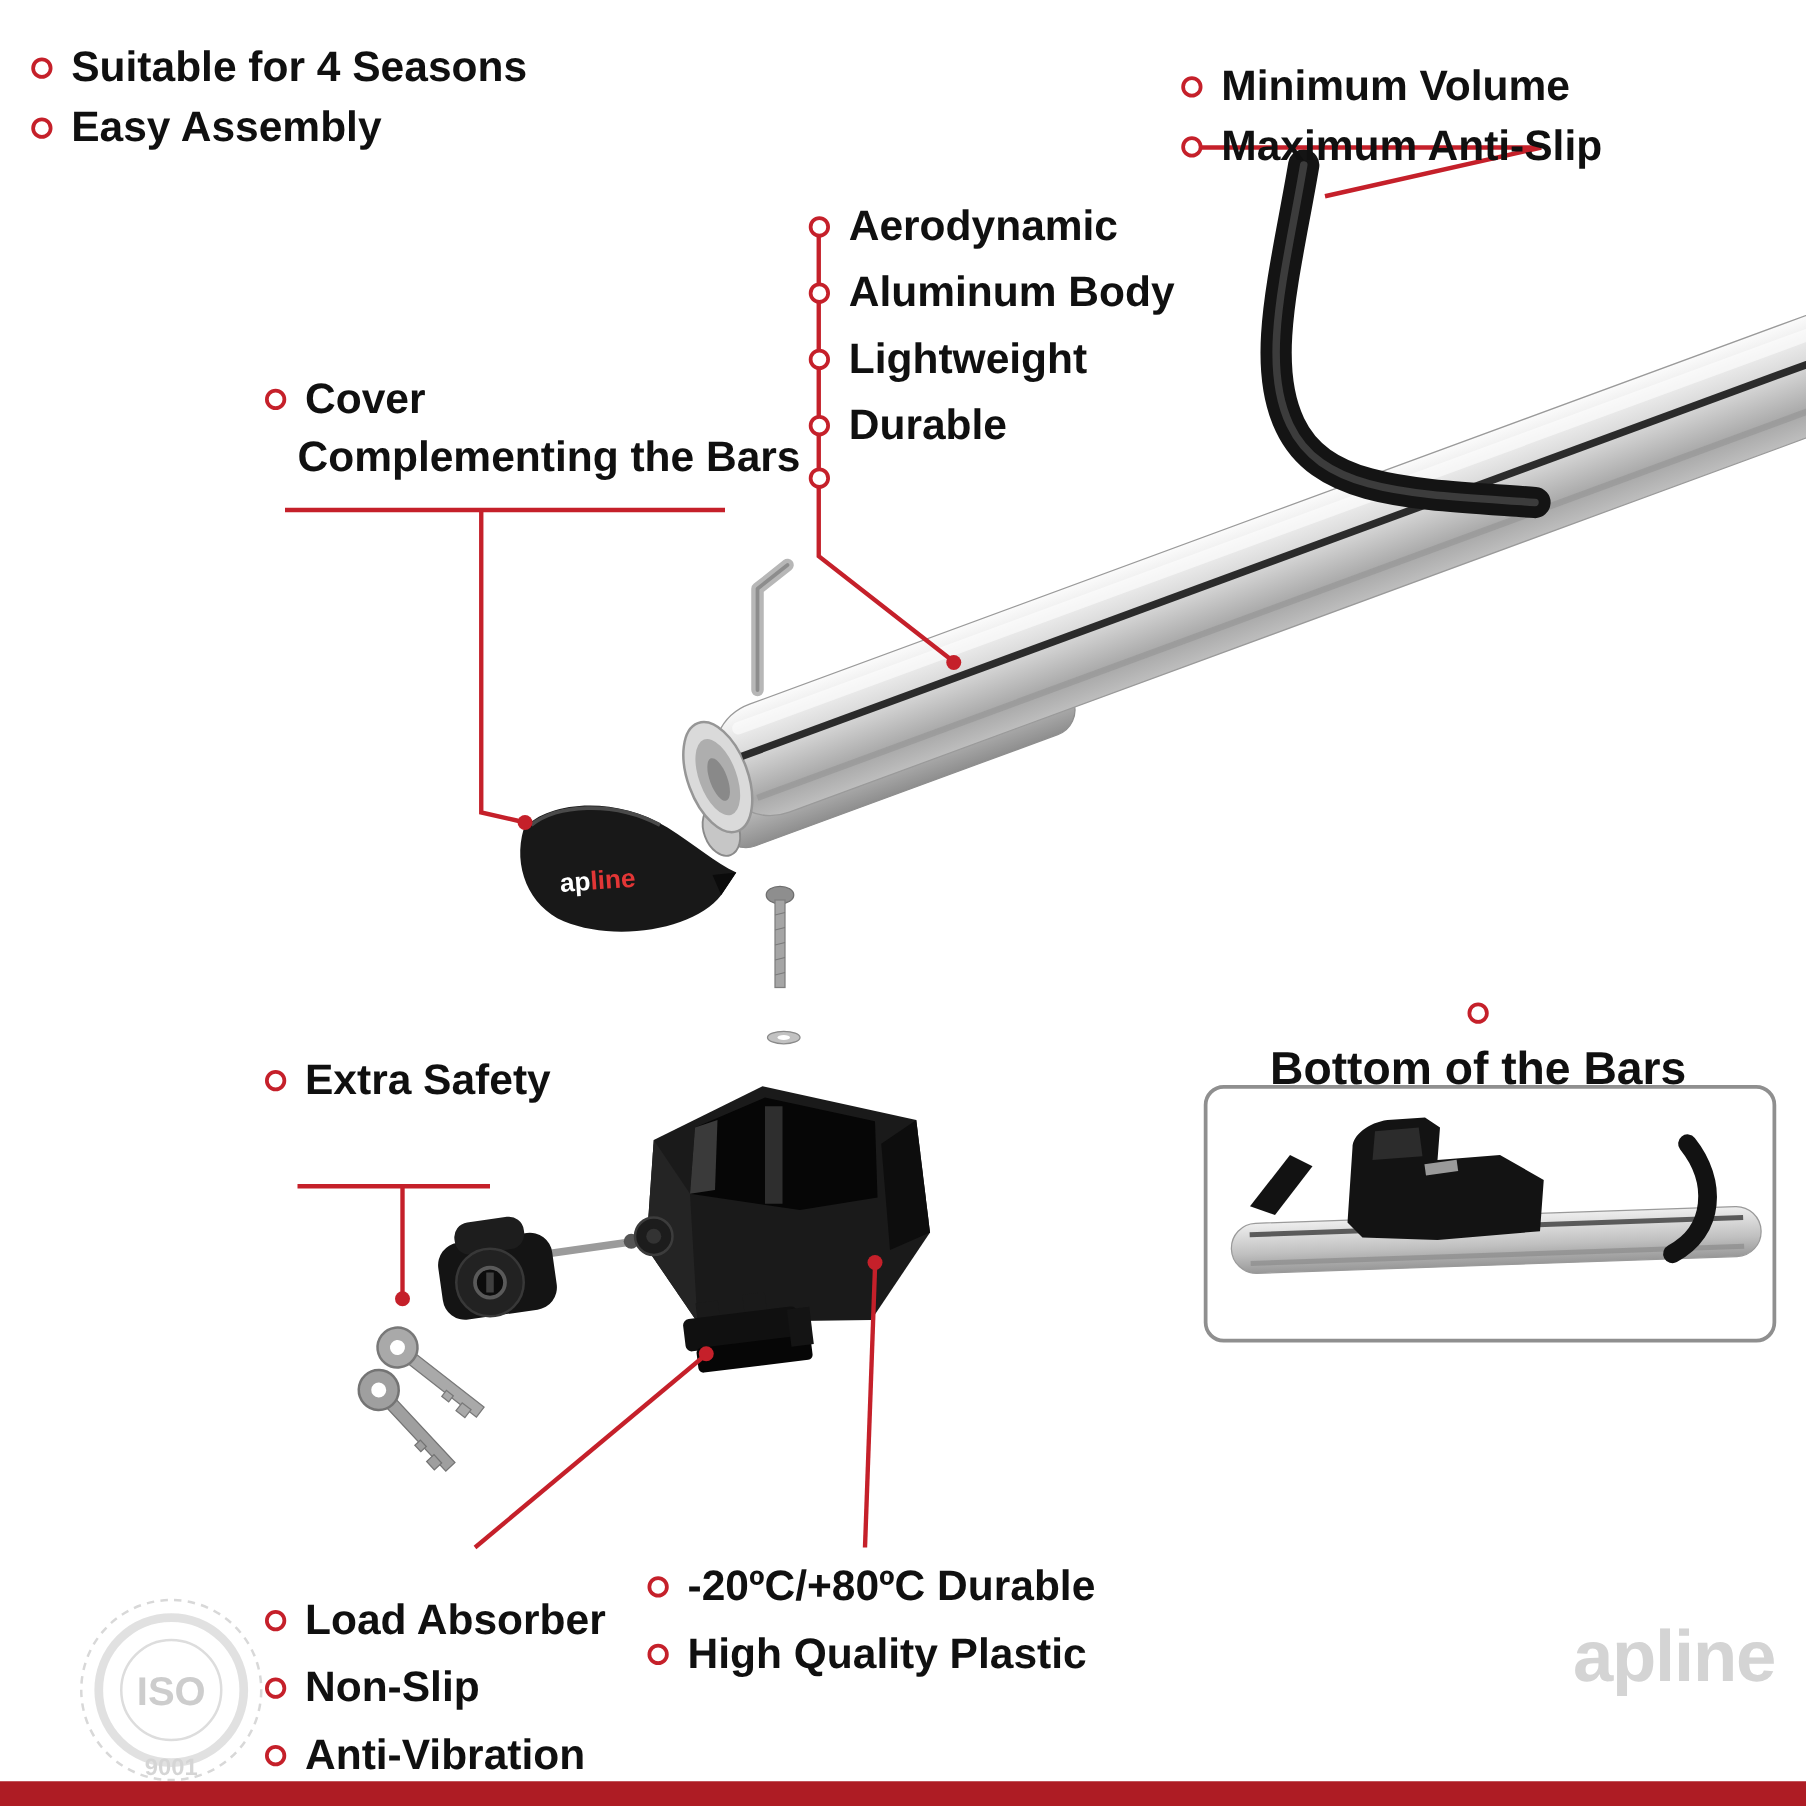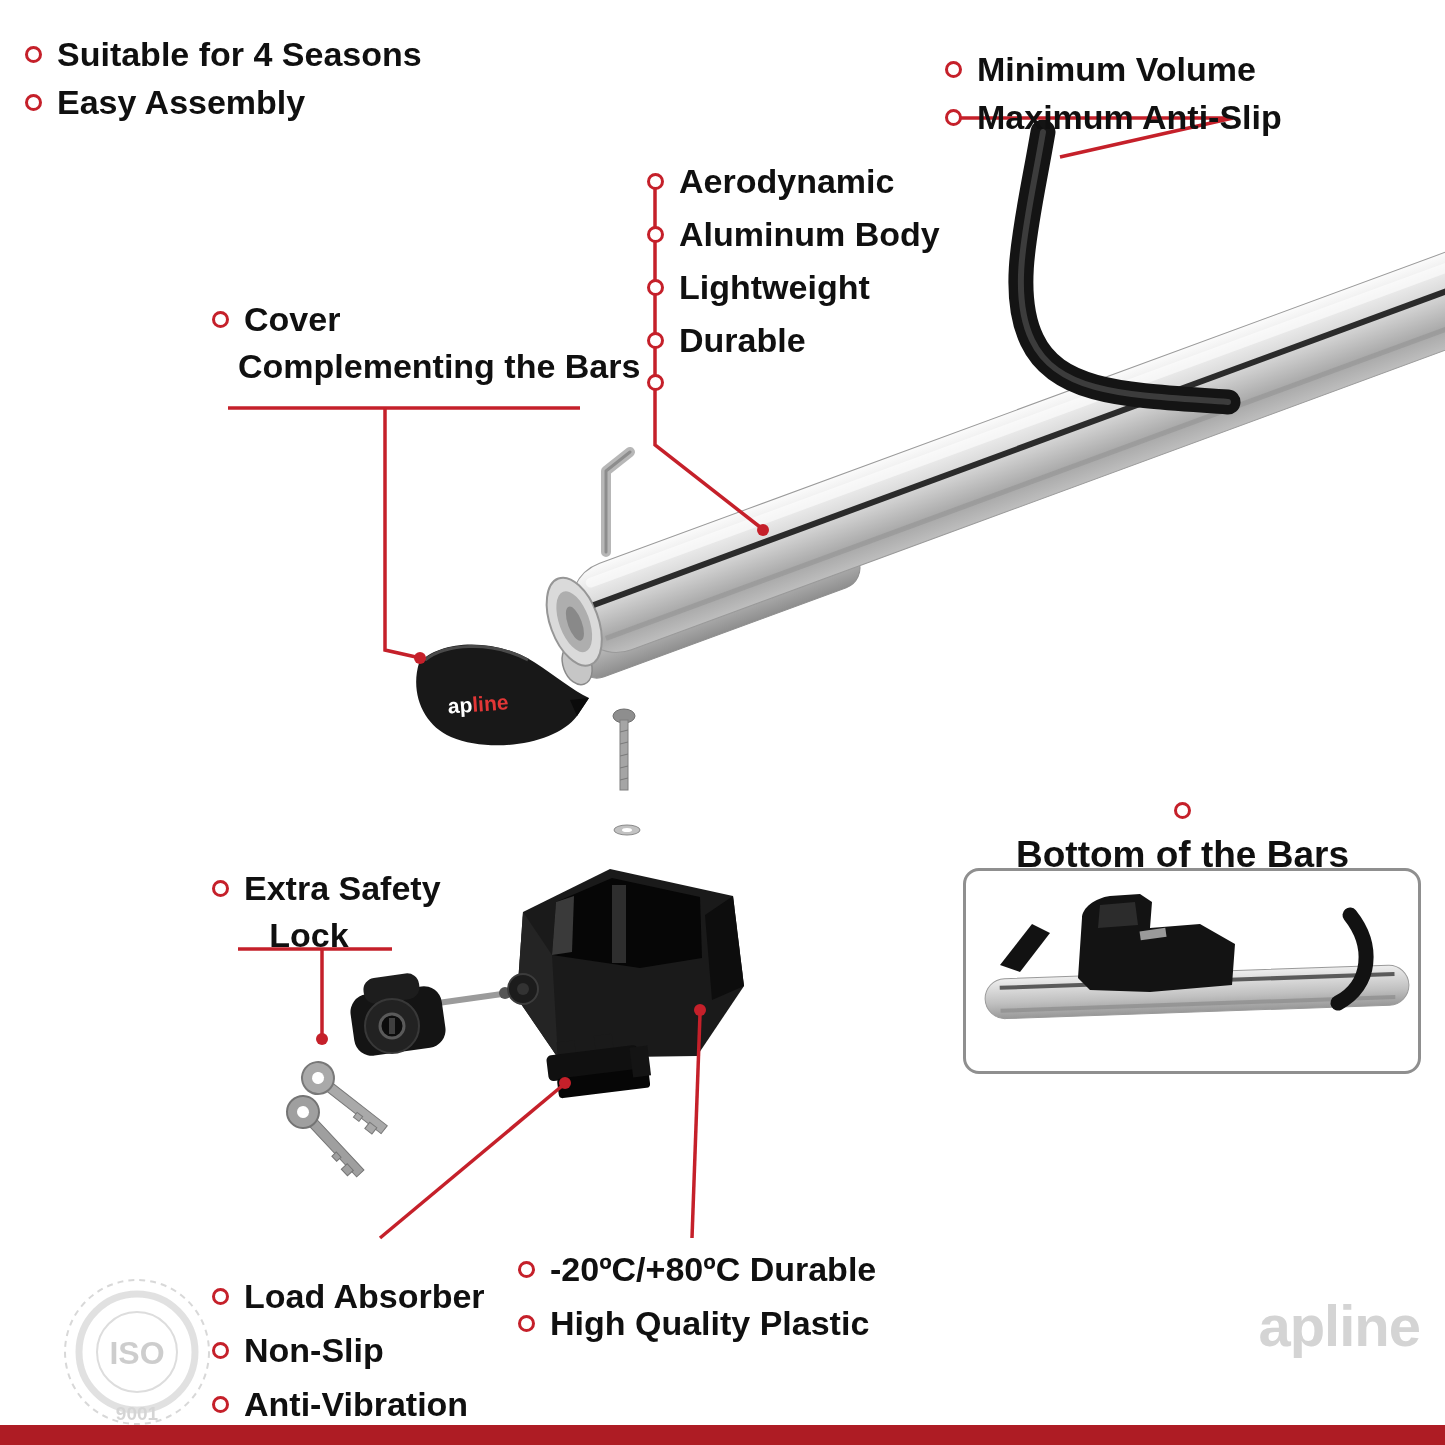--- a/index.html
+++ b/index.html
@@ -229,27 +229,24 @@
   <div class="txt vlist" style="left:212px;top:300px;gap:8px;">
     <div class="item">
         <span class="bullet"></span>
         <span>Cover</span>
       </div>
     <div class="item sub">
         <span>Complementing the Bars</span>
       </div>
   </div>
 
-  <div class="txt vlist" style="left:212px;top:869px;gap:8px;">
+  <div class="txt vlist" style="left:212px;top:845px;gap:8px;">
     <div class="item">
         <span class="bullet"></span>
         <span>Extra Safety</span>
-      </div>
-    <div class="item">
-        <span class="lock2">Lock</span>
       </div>
   </div>
 
   <div class="txt item" style="left:1016px;top:802px;font-size:37px;">
     <span class="bullet"></span>
       <span>Bottom of the Bars</span>
   </div>
 
   <div class="inset-panel"></div>
 

